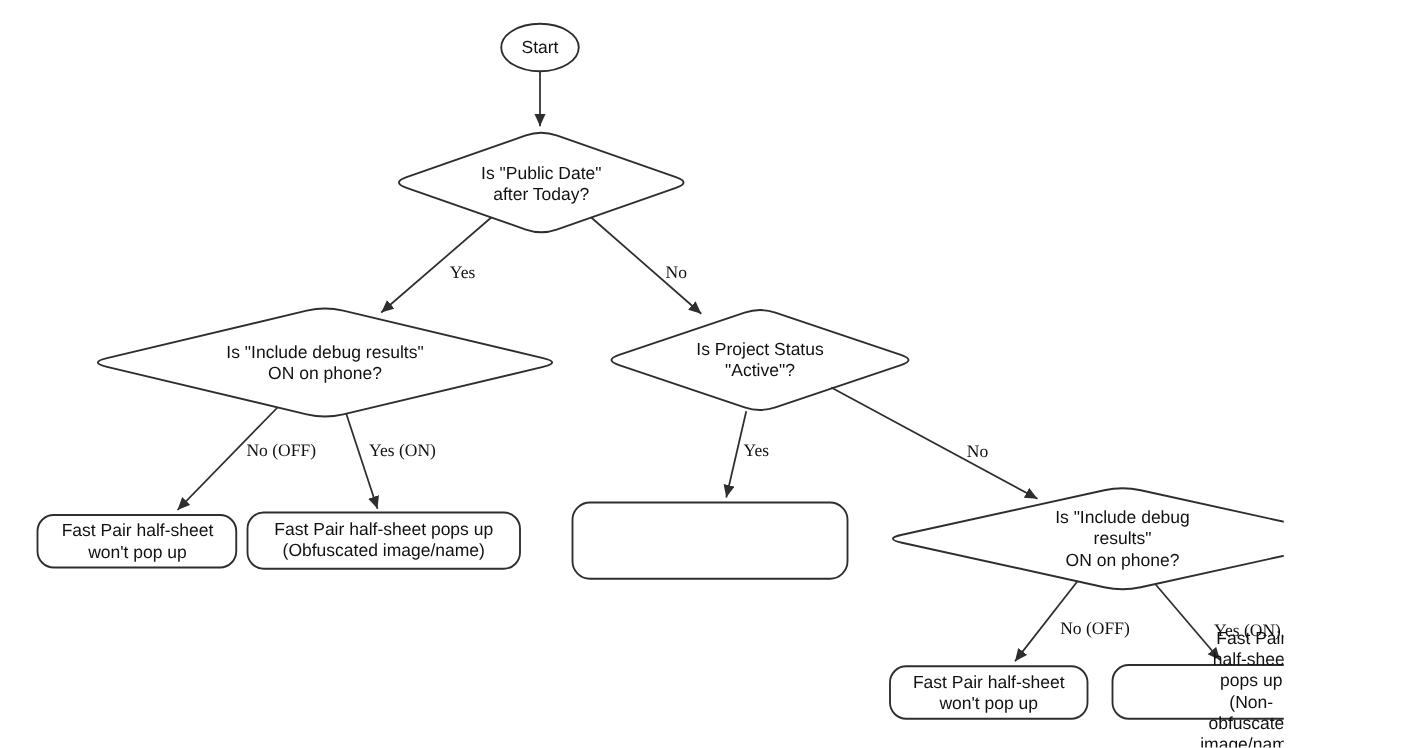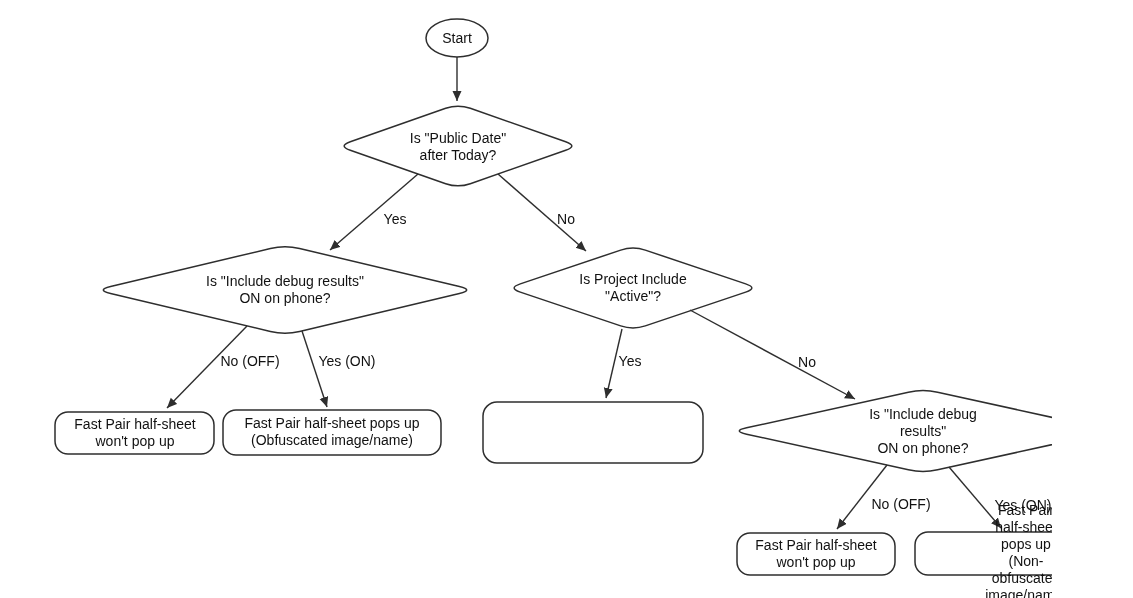--- a/index.html
+++ b/index.html
@@ -3,21 +3,20 @@
 <meta charset="utf-8">
 <style>
   html, body { margin: 0; padding: 0; }
   body { font-family: "Liberation Sans", sans-serif; }
   .stage {
     position: relative;
     width: 1027px;
     height: 598px;
     background: var(--background, #ffffff);
     overflow: hidden;
-    margin-left: 25px;
   }
   svg.diagram { position: absolute; inset: 0; }
   .shape {
     stroke: var(--stroke, #2e2e2e);
     stroke-width: 1.5;
     fill: var(--node-fill, #ffffff);
   }
   .edge {
     stroke: var(--stroke, #2e2e2e);
     stroke-width: 1.4;
@@ -27,21 +26,21 @@
   .labels { position: absolute; inset: 0; pointer-events: none; }
   .nlabel, .elabel {
     position: absolute;
     transform: translate(-50%, -50%);
     color: var(--text, #111111);
     font-size: 14px;
     line-height: 17px;
     text-align: center;
   }
   .nlabel { white-space: pre-line; }
-  .elabel { white-space: nowrap; }
+  .elabel { white-space: nowrap; font-family: Liberation Serif, serif; }
   .cursor-bar {
     position: absolute;
     left: 1122px;
     top: 557px;
     width: 9px;
     height: 36px;
     background: var(--cursor, #000000);
   }
 </style>
 </head>
@@ -78,21 +77,21 @@
     <line x1="924" y1="467" x2="976" y2="528" class="edge" marker-end="url(#arrow)"></line>
   </svg>
 
   <div class="labels">
 
     <div class="nlabel" style="left:432px; top:38px">Start</div>
     <div class="nlabel" style="left:433px; top:147px">Is "Public Date"
 after Today?</div>
     <div class="nlabel" style="left:260px; top:290px">Is "Include debug results"
 ON on phone?</div>
-    <div class="nlabel" style="left:608px; top:288px">Is Project Include
+    <div class="nlabel" style="left:608px; top:288px">Is Project Status
 "Active"?</div>
     <div class="nlabel" style="left:898px; top:431px">Is "Include debug results"
 ON on phone?</div>
     <div class="nlabel" style="left:110px; top:433px">Fast Pair half-sheet
 won't pop up</div>
     <div class="nlabel" style="left:307px; top:432px">Fast Pair half-sheet pops up
 (Obfuscated image/name)</div>
     <div class="nlabel" style="left:791px; top:554px">Fast Pair half-sheet
 won't pop up</div>
     <div class="nlabel" style="left:1001px; top:553px">Fast Pair half-sheet pops up

